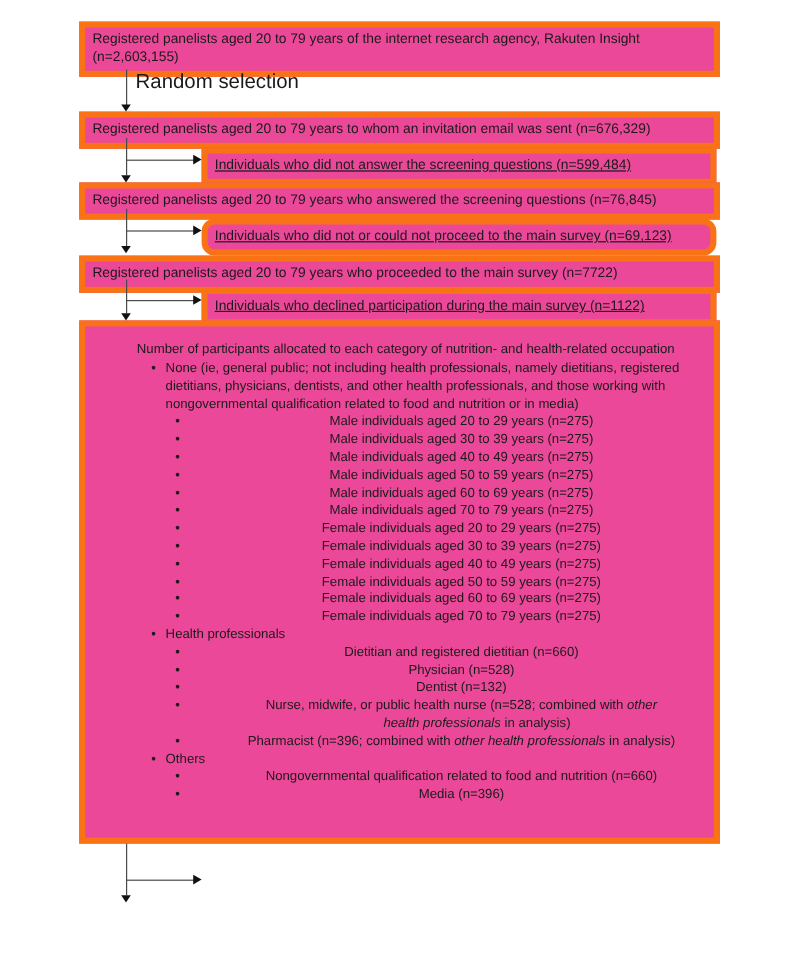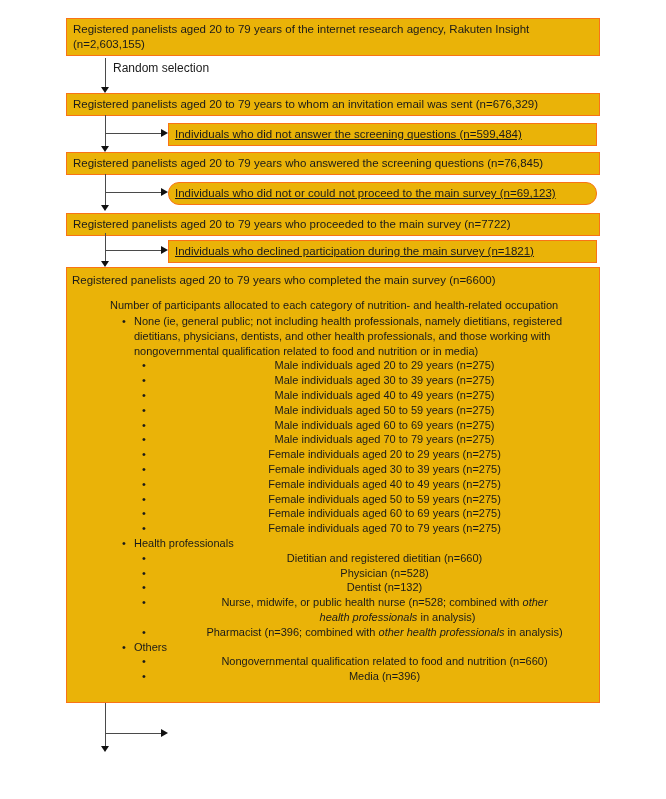--- a/index.html
+++ b/index.html
@@ -8,22 +8,22 @@
     width: 666px;
     height: 799px;
     background: #ffffff;
     font-family: "Liberation Sans", "DejaVu Sans", sans-serif;
     color: #1a1a1a;
     overflow: hidden;
   }
   .box {
     position: absolute;
     box-sizing: border-box;
-    background: #eab308;
-    border: 1px solid #f97316;
+    background: #ec4899;
+    border: 5px solid #f97316;
     font-size: 11.5px;
     line-height: 15px;
     padding: 3px 6px 3px 6px;
     color: #1a1a1a;
   }
   .mainbox { left: 66px; width: 534px; }
   .sidebox { left: 168px; width: 429px; text-decoration: underline; }
   .vline { position: absolute; left: 105px; width: 1px; background: #4a4a4a; }
   .hline { position: absolute; left: 105px; width: 57px; height: 1px; background: #4a4a4a; }
   .arr-down {
@@ -31,21 +31,21 @@
     border-left: 4px solid transparent; border-right: 4px solid transparent;
     border-top: 6px solid #111111;
   }
   .arr-right {
     position: absolute; left: 161px; width: 0; height: 0;
     border-top: 4px solid transparent; border-bottom: 4px solid transparent;
     border-left: 7px solid #111111;
   }
   .arrow-label {
     position: absolute; left: 113px; top: 61px;
-    font-size: 12px; line-height: 14px;
+    font-size: 17px; line-height: 14px;
   }
   .bigbox {
     left: 66px; top: 267px; width: 534px; height: 436px;
     padding: 2px 6px 0 5px;
   }
   .bb-title { font-size: 11.5px; line-height: 15px; margin-top: 3px; }
   .bb-sub   { font-size: 11px;  line-height: 14px; margin: 10px 0 2px 38px; }
   ul.blist { list-style: none; margin: 0; padding: 0; }
   ul.lv1 { margin-left: 50px; }
   ul.lv2 { margin-left: 8px; }
@@ -82,25 +82,24 @@
 
   <div class="box sidebox" style="top:182px;border-radius:11px;">
     <span>Individuals who did not or could not proceed to the main survey (n=69,123)</span>
   </div>
 
   <div class="box mainbox" style="top:213px;">
     <span>Registered panelists aged 20 to 79 years who proceeded to the main survey (n=7722)</span>
   </div>
 
   <div class="box sidebox" style="top:240px;">
-    <span>Individuals who declined participation during the main survey (n=1821)</span>
+    <span>Individuals who declined participation during the main survey (n=1122)</span>
   </div>
 
   <div class="box bigbox">
-    <div class="bb-title">Registered panelists aged 20 to 79 years who completed the main survey (n=6600)</div>
     <div class="bb-sub">Number of participants allocated to each category of nutrition- and health-related occupation</div>
     <ul class="blist lv1">
       <li>
         <span class="blt blt1">•</span>
         <div class="li-body">
           <div class="txt">None (ie, general public; not including health professionals, namely dietitians, registered dietitians, physicians, dentists, and other health professionals, and those working with nongovernmental qualification related to food and nutrition or in media)</div>
           <ul class="blist lv2">
             <li>
                 <span class="blt blt2">•</span>
                 <div class="txt">Male individuals aged 20 to 29 years (n=275)</div>

